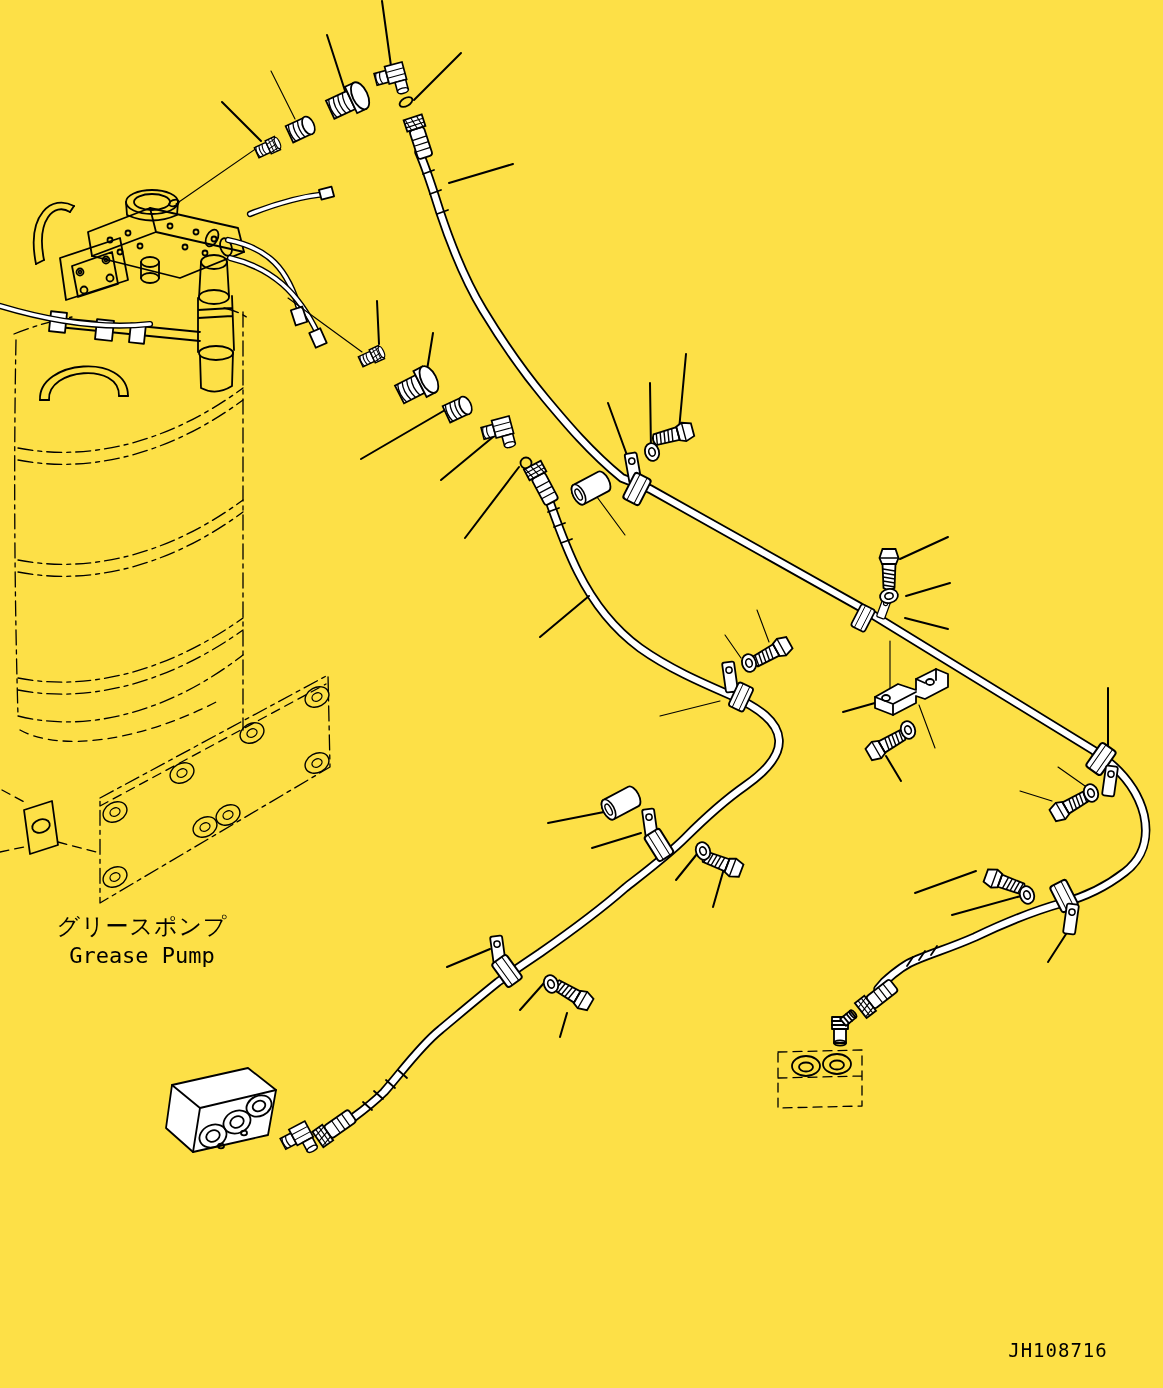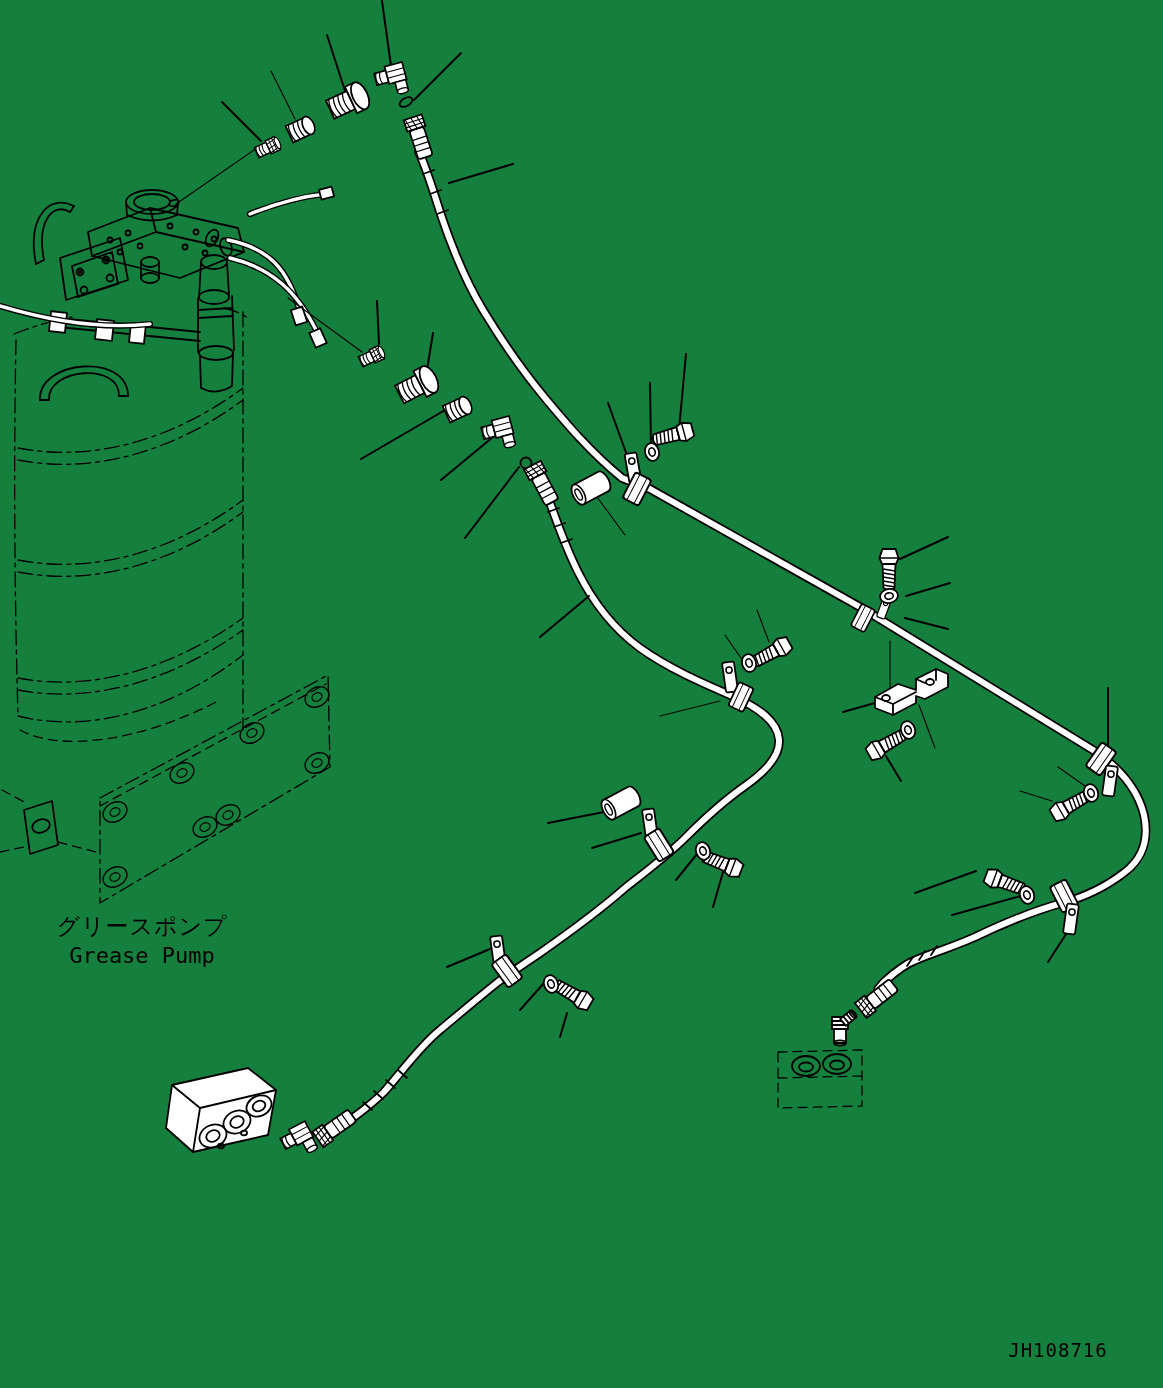--- a/index.html
+++ b/index.html
@@ -1,16 +1,16 @@
 <!DOCTYPE html>
 <html><head>
 <meta charset="utf-8">
 <style>
   html,body { margin:0; padding:0; background:#ffffff; }
-  .stage { width:1163px; height:1388px; background:#15803d; position:relative; overflow:hidden; }
+  .stage { width:1163px; height:1388px; background:#fde047; position:relative; overflow:hidden; }
   svg { display:block; }
   .ln  { stroke:#000; fill:none; stroke-width:1.8; stroke-linecap:round; stroke-linejoin:round; }
   .fw  { fill:#fff; }
   .t1  { stroke-width:1.1; }
   .t2  { stroke-width:2; }
   .ph  { stroke-width:1.3; stroke-dasharray:15 5 4 5; }
   .ph2 { stroke-width:1.3; stroke-dasharray:9 6; }
   .to  { stroke:#000; fill:none; stroke-width:9.5; stroke-linecap:round; stroke-linejoin:round; }
   .ti  { stroke:#fff; fill:none; stroke-width:6;   stroke-linecap:round; stroke-linejoin:round; }
   .ho  { stroke:#000; fill:none; stroke-width:6.2; stroke-linecap:round; }

